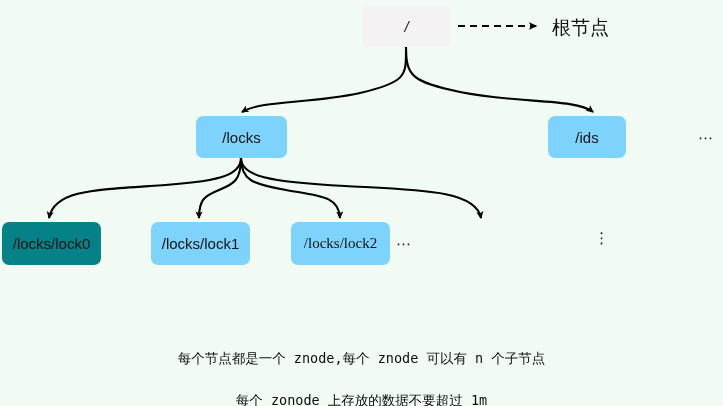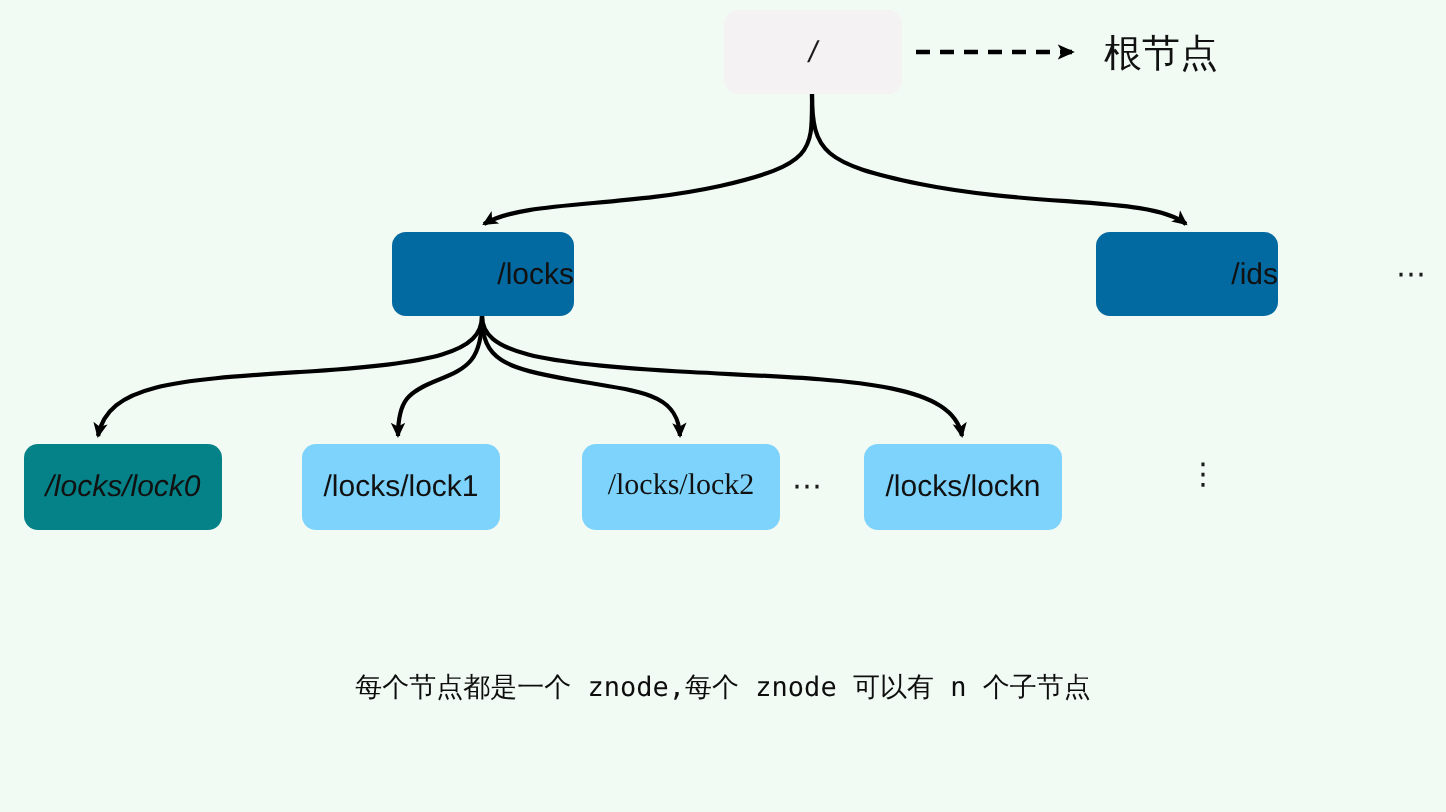--- a/index.html
+++ b/index.html
@@ -38,23 +38,22 @@
     line-height: 1;
     white-space: nowrap;
     letter-spacing: 0px;
   }
   .node-root {
     background: #f4f2f2;
     color: #1b1b1b;
     font-style: italic;
   }
   .node-dir {
-    background: #0369a1;
+    background: #7dd3fc;
     color: #111111;
-    justify-content: flex-end;
   }
   .node-teal {
     background: #048288;
     color: #111111;
   }
   .node-red {
     background: #7dd3fc;
     color: #111111;
   }
   .label-text {
@@ -82,20 +81,21 @@
   .caption {
     position: absolute;
     left: 0;
     width: 723px;
     text-align: center;
     font-family: "DejaVu Sans Mono", "Liberation Mono", monospace;
     font-size: 13.5px;
     color: #0d0d0d;
     line-height: 1;
     white-space: nowrap;
+    margin-top: 14px;
   }
 </style>
 </head>
 <body>
 
 <div id="canvas">
 
   <svg class="edges" viewBox="0 0 723 406" width="723" height="406">
     <defs>
       <marker id="arrowhead" markerWidth="9" markerHeight="9" refX="6.6" refY="4" orient="auto" markerUnits="userSpaceOnUse">
@@ -122,43 +122,41 @@
   </svg>
 
   <div class="node node-root" style="left:362px; top:5px; width:89px; height:42px;">
     <span>/</span>
   </div>
 
   <div class="node node-dir" style="left:196px; top:116px; width:91px; height:42px;">
     <span>/locks</span>
   </div>
 
-  <div class="node node-dir" style="left:548px; top:116px; width:91px; height:42px;">
+  <div class="node node-dir" style="left:548px; top:116px; width:78px; height:42px;">
     <span>/ids</span>
   </div>
 
-  <div class="node node-teal" style="left:12px; top:222px; width:99px; height:43px;font-style:italic;">
+  <div class="node node-teal" style="left:2px; top:222px; width:99px; height:43px;">
     <span>/locks/lock0</span>
   </div>
 
   <div class="node node-red" style="left:151px; top:222px; width:99px; height:43px;">
     <span>/locks/lock1</span>
   </div>
 
   <div class="node node-red" style="left:291px; top:222px; width:99px; height:43px;font-family:Liberation Serif, serif;">
     <span>/locks/lock2</span>
   </div>
 
-  <div class="node node-red" style="left:432px; top:222px; width:99px; height:43px;">
-    <span>/locks/lockn</span>
-  </div>
 
   <div class="label-text" style="left:552px; top:18px;">根节点</div>
 
   <div class="dots-h" style="left:698px; top:130px;">⋯</div>
 
   <div class="dots-h" style="left:396px; top:236px;">⋯</div>
 
   <div class="dots-v" style="left:594px; top:230px;">⋮</div>
 
   <div class="caption" style="top:338px;">每个节点都是一个 znode,每个 znode 可以有 n 个子节点</div>
+  <div class="caption" style="top:380px;">每个 zonode 上存放的数据不要超过 1m</div>
 
 </div>
 
 </body></html>

